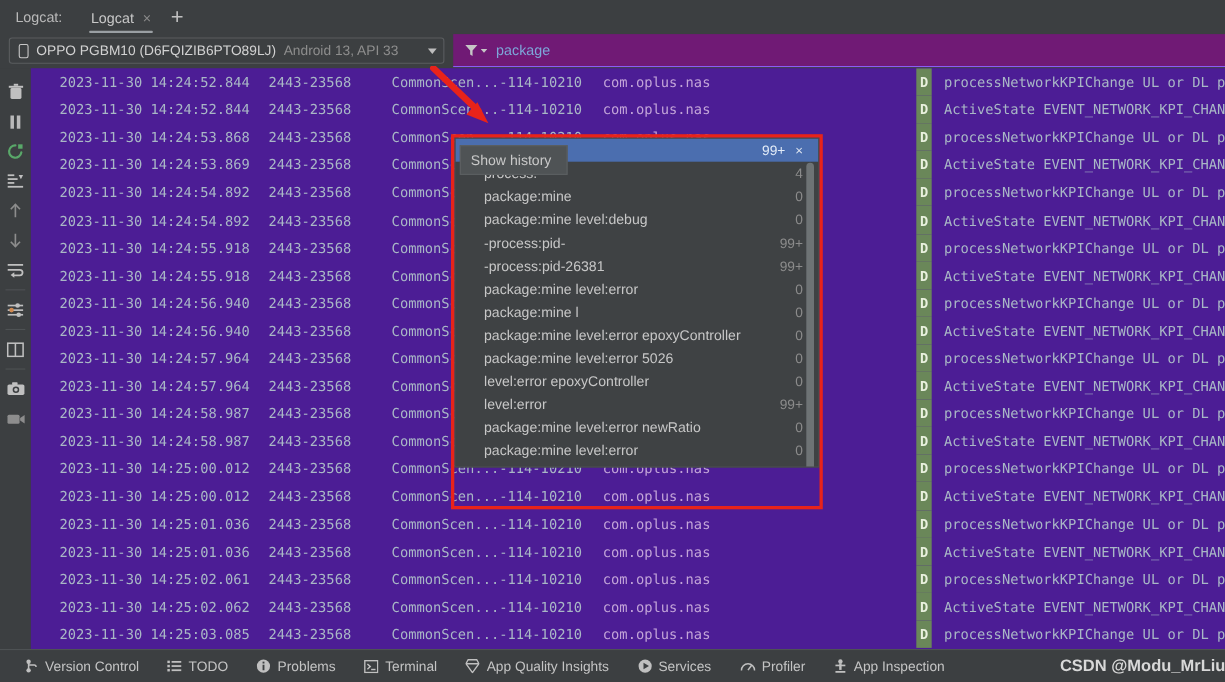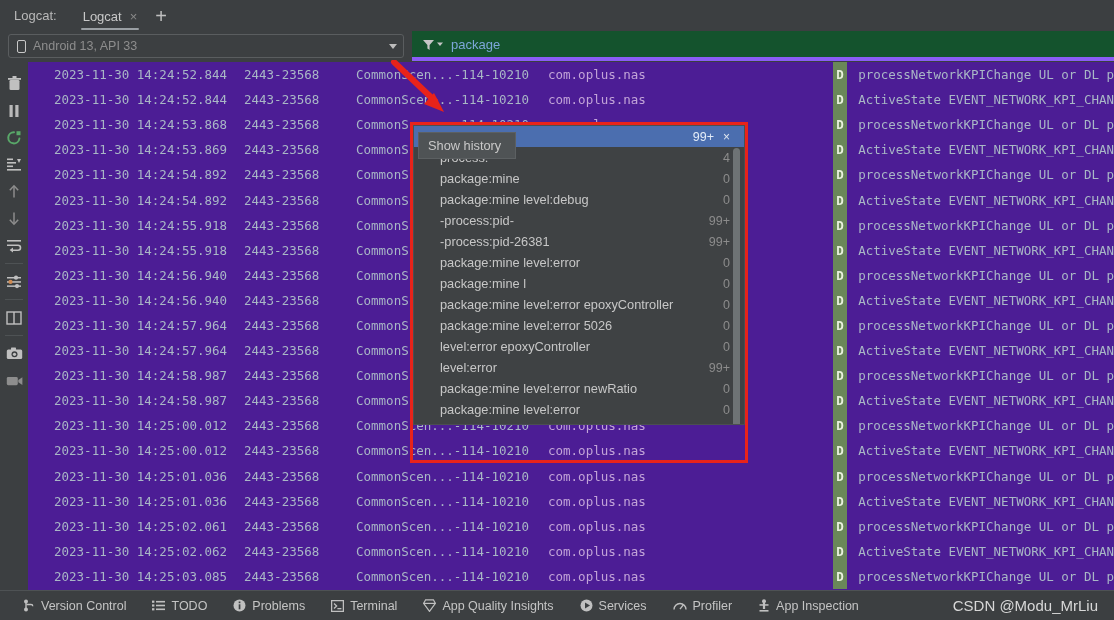--- a/index.html
+++ b/index.html
@@ -40,23 +40,23 @@
     background:#3c3f41; font-size:12.5px; color:#d2d2d2; position:relative;
   }
   .phone-ico{
     width:9px;height:13px;border:1.4px solid #c8c8c8;border-radius:2px;flex:0 0 auto;
   }
   .device-dim{ color:#8d8d8d; }
   .combo-arrow{ margin-left:auto; width:0;height:0;border-left:4px solid transparent;
     border-right:4px solid transparent;border-top:5px solid #bdbdbd;}
 
   .search-wrap{
-    flex:1; margin-left:8px; height:30px; background:#14532d;
+    flex:1; margin-left:8px; height:30px; background:#701a75;
     display:flex; align-items:center; gap:8px; padding:0 10px;
-    border-bottom:4px solid #8b5cf6;
+    border-bottom:1px solid #8b5cf6;
   }
   .filter-ico{ display:flex; align-items:center; gap:2px; }
   .search-text{ color:#7da7d9; font-size:13px; }
 
   
   .body-area{ height:528px; display:flex; position:relative; }
 
   .lefticons{
     width:28px; background:#3c3f41; display:flex; flex-direction:column;
     align-items:center; padding-top:8px; gap:0; flex:0 0 28px;
@@ -122,39 +122,40 @@
   .arrow-svg{ position:absolute; left:388px; top:-2px; z-index:60; }
 
   
   .statusbar{
     position:absolute; bottom:0; left:0; right:0; height:30px;
     background:#3c3f41; border-top:1px solid #4e5254;
     display:flex; align-items:center; padding-left:10px; gap:0;
   }
   .sbitem{ display:flex; align-items:center; gap:6px; padding:0 13px;
            font-size:12.5px; color:#c4c4c4; cursor:default;}
-  .watermark{ margin-left:auto; padding-right:16px; font-size:15px; color:#d8d8d8;
-              font-family:"Liberation Sans", sans-serif; }
+  .watermark{ margin-left:auto; font-size:15px; color:#d8d8d8;
+              font-family:"Liberation Sans", sans-serif;font-weight:bold; }
   svg{ display:block; }
 </style>
 </head>
 <body>
 
 <div class="tabstrip">
   <span class="tabstrip-label">Logcat:</span>
   <div class="tab active">
     <span>Logcat</span>
     <span class="tab-close">×</span>
   </div>
   <span class="tab-add">+</span>
 </div>
 
 <div class="toolbar">
   <div class="device-combo">
     <span class="phone-ico"></span>
+    <span>OPPO PGBM10 (D6FQIZIB6PTO89LJ)</span>
     <span class="device-dim">Android 13, API 33</span>
     <span class="combo-arrow"></span>
   </div>
   <div class="search-wrap">
     <span class="filter-ico">
       <svg width="13" height="13" viewBox="0 0 13 13">
           <polygon points="1,2 12,2 7.6,7 7.6,12 5.4,10.5 5.4,7" fill="#c6c6c6"></polygon>
         </svg>
       <svg width="6" height="6" viewBox="0 0 6 6">
           <polygon points="0,1.5 6,1.5 3,5" fill="#c6c6c6"></polygon>

